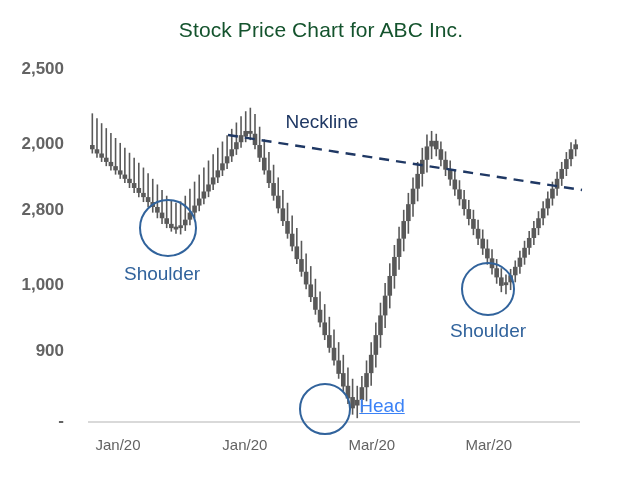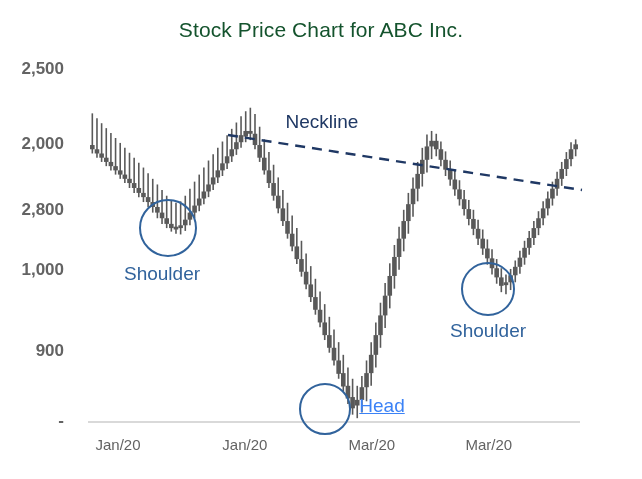--- a/index.html
+++ b/index.html
@@ -72,21 +72,21 @@
 </head>
 <body>
 
 <div id="chart-root">
 
   <div id="chart-title">Stock Price Chart for ABC Inc.</div>
 
   <div id="y-axis">
       <div class="ytick" style="top: 421px;">-</div>
       <div class="ytick" style="top: 350.6px;">900</div>
-      <div class="ytick" style="top: 270px;">1,000</div>
+      <div class="ytick" style="top: 285px;">1,000</div>
       <div class="ytick" style="top: 209.8px;">2,800</div>
       <div class="ytick" style="top: 144px;">2,000</div>
       <div class="ytick" style="top: 69px;">2,500</div>
     </div>
   <div id="x-axis">
       <div class="xtick" style="left: 118px;">Jan/20</div>
       <div class="xtick" style="left: 244.88px;">Jan/20</div>
       <div class="xtick" style="left: 371.76px;">Mar/20</div>
       <div class="xtick" style="left: 488.88px;">Mar/20</div>
     </div>

